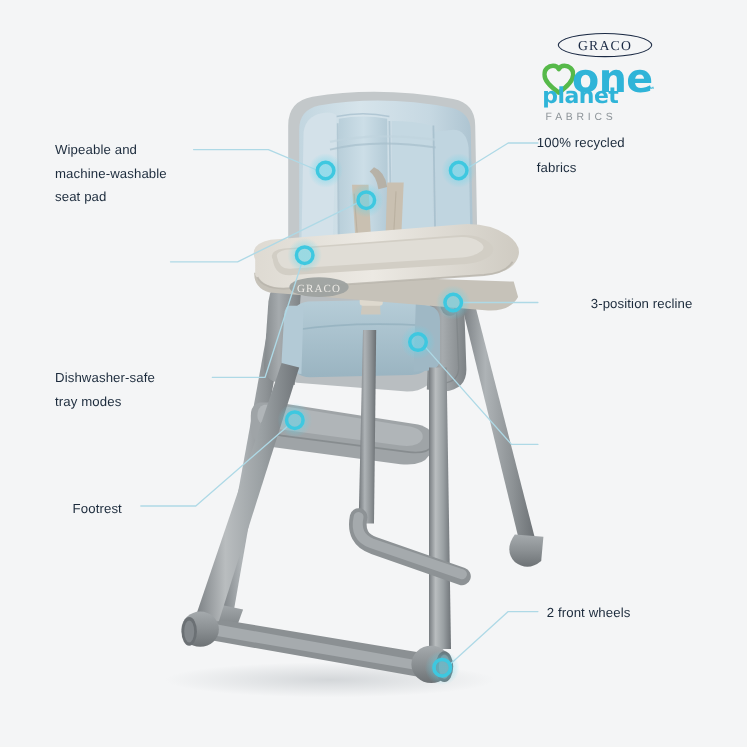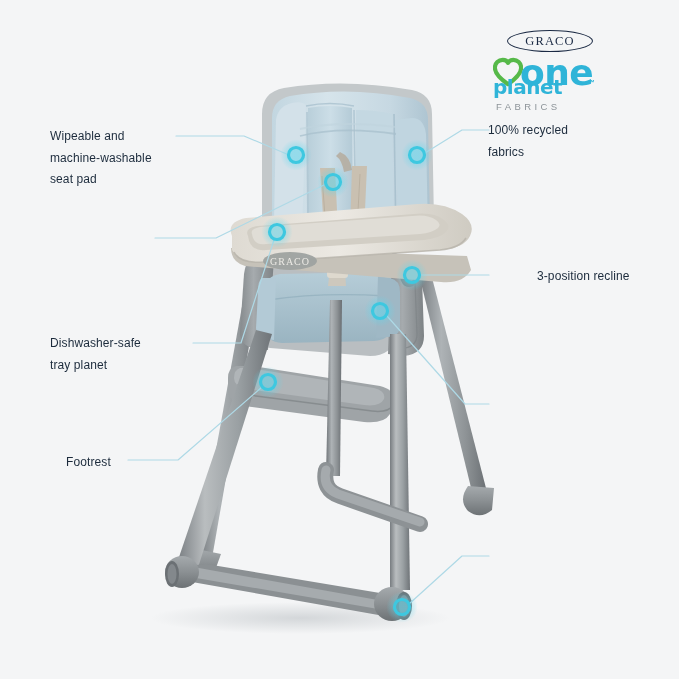--- a/index.html
+++ b/index.html
@@ -310,25 +310,26 @@
           <circle cx="402" cy="607" r="7.5" fill="none" stroke="#3ec8e0" stroke-width="3.2"></circle>
         </g>
       </g>
   </svg>
 
   <div class="lbl-layer" id="labels-layer">
       <div class="label left" style="left: 50px; top: 126px;">Wipeable and
 machine-washable
 seat pad</div>
       <div class="label left" style="left: 50px; top: 333px;">Dishwasher-safe
-tray planet</div>
+tray modes</div>
       <div class="label left" style="left: 50px; top: 452px; margin-left: 16px;">Footrest</div>
       <div class="label right" style="left: 488px; top: 120px;">100% recycled
 fabrics</div>
       <div class="label right" style="left: 497px; top: 266px; margin-left: 40px;">3-position recline</div>
+      <div class="label right" style="left: 497px; top: 547px;">2 front wheels</div>
     </div>
 
   <div class="logo-wrap">
     <div class="graco-badge">
       <span>GRACO</span>
     </div>
     <div class="opf">
       <svg class="opf-heart" viewBox="0 0 32 32">
         <path d="M16 29 C6 22 2 17 2 11.5 C2 6.5 6 3 10.4 3 C13 3 15.2 4.4 16 6.3 C16.8 4.4 19 3 21.6 3 C26 3 30 6.5 30 11.5 C30 17 26 22 16 29 Z" fill="none" stroke="#56b949" stroke-width="4.4" stroke-linejoin="round"></path>
       </svg>

